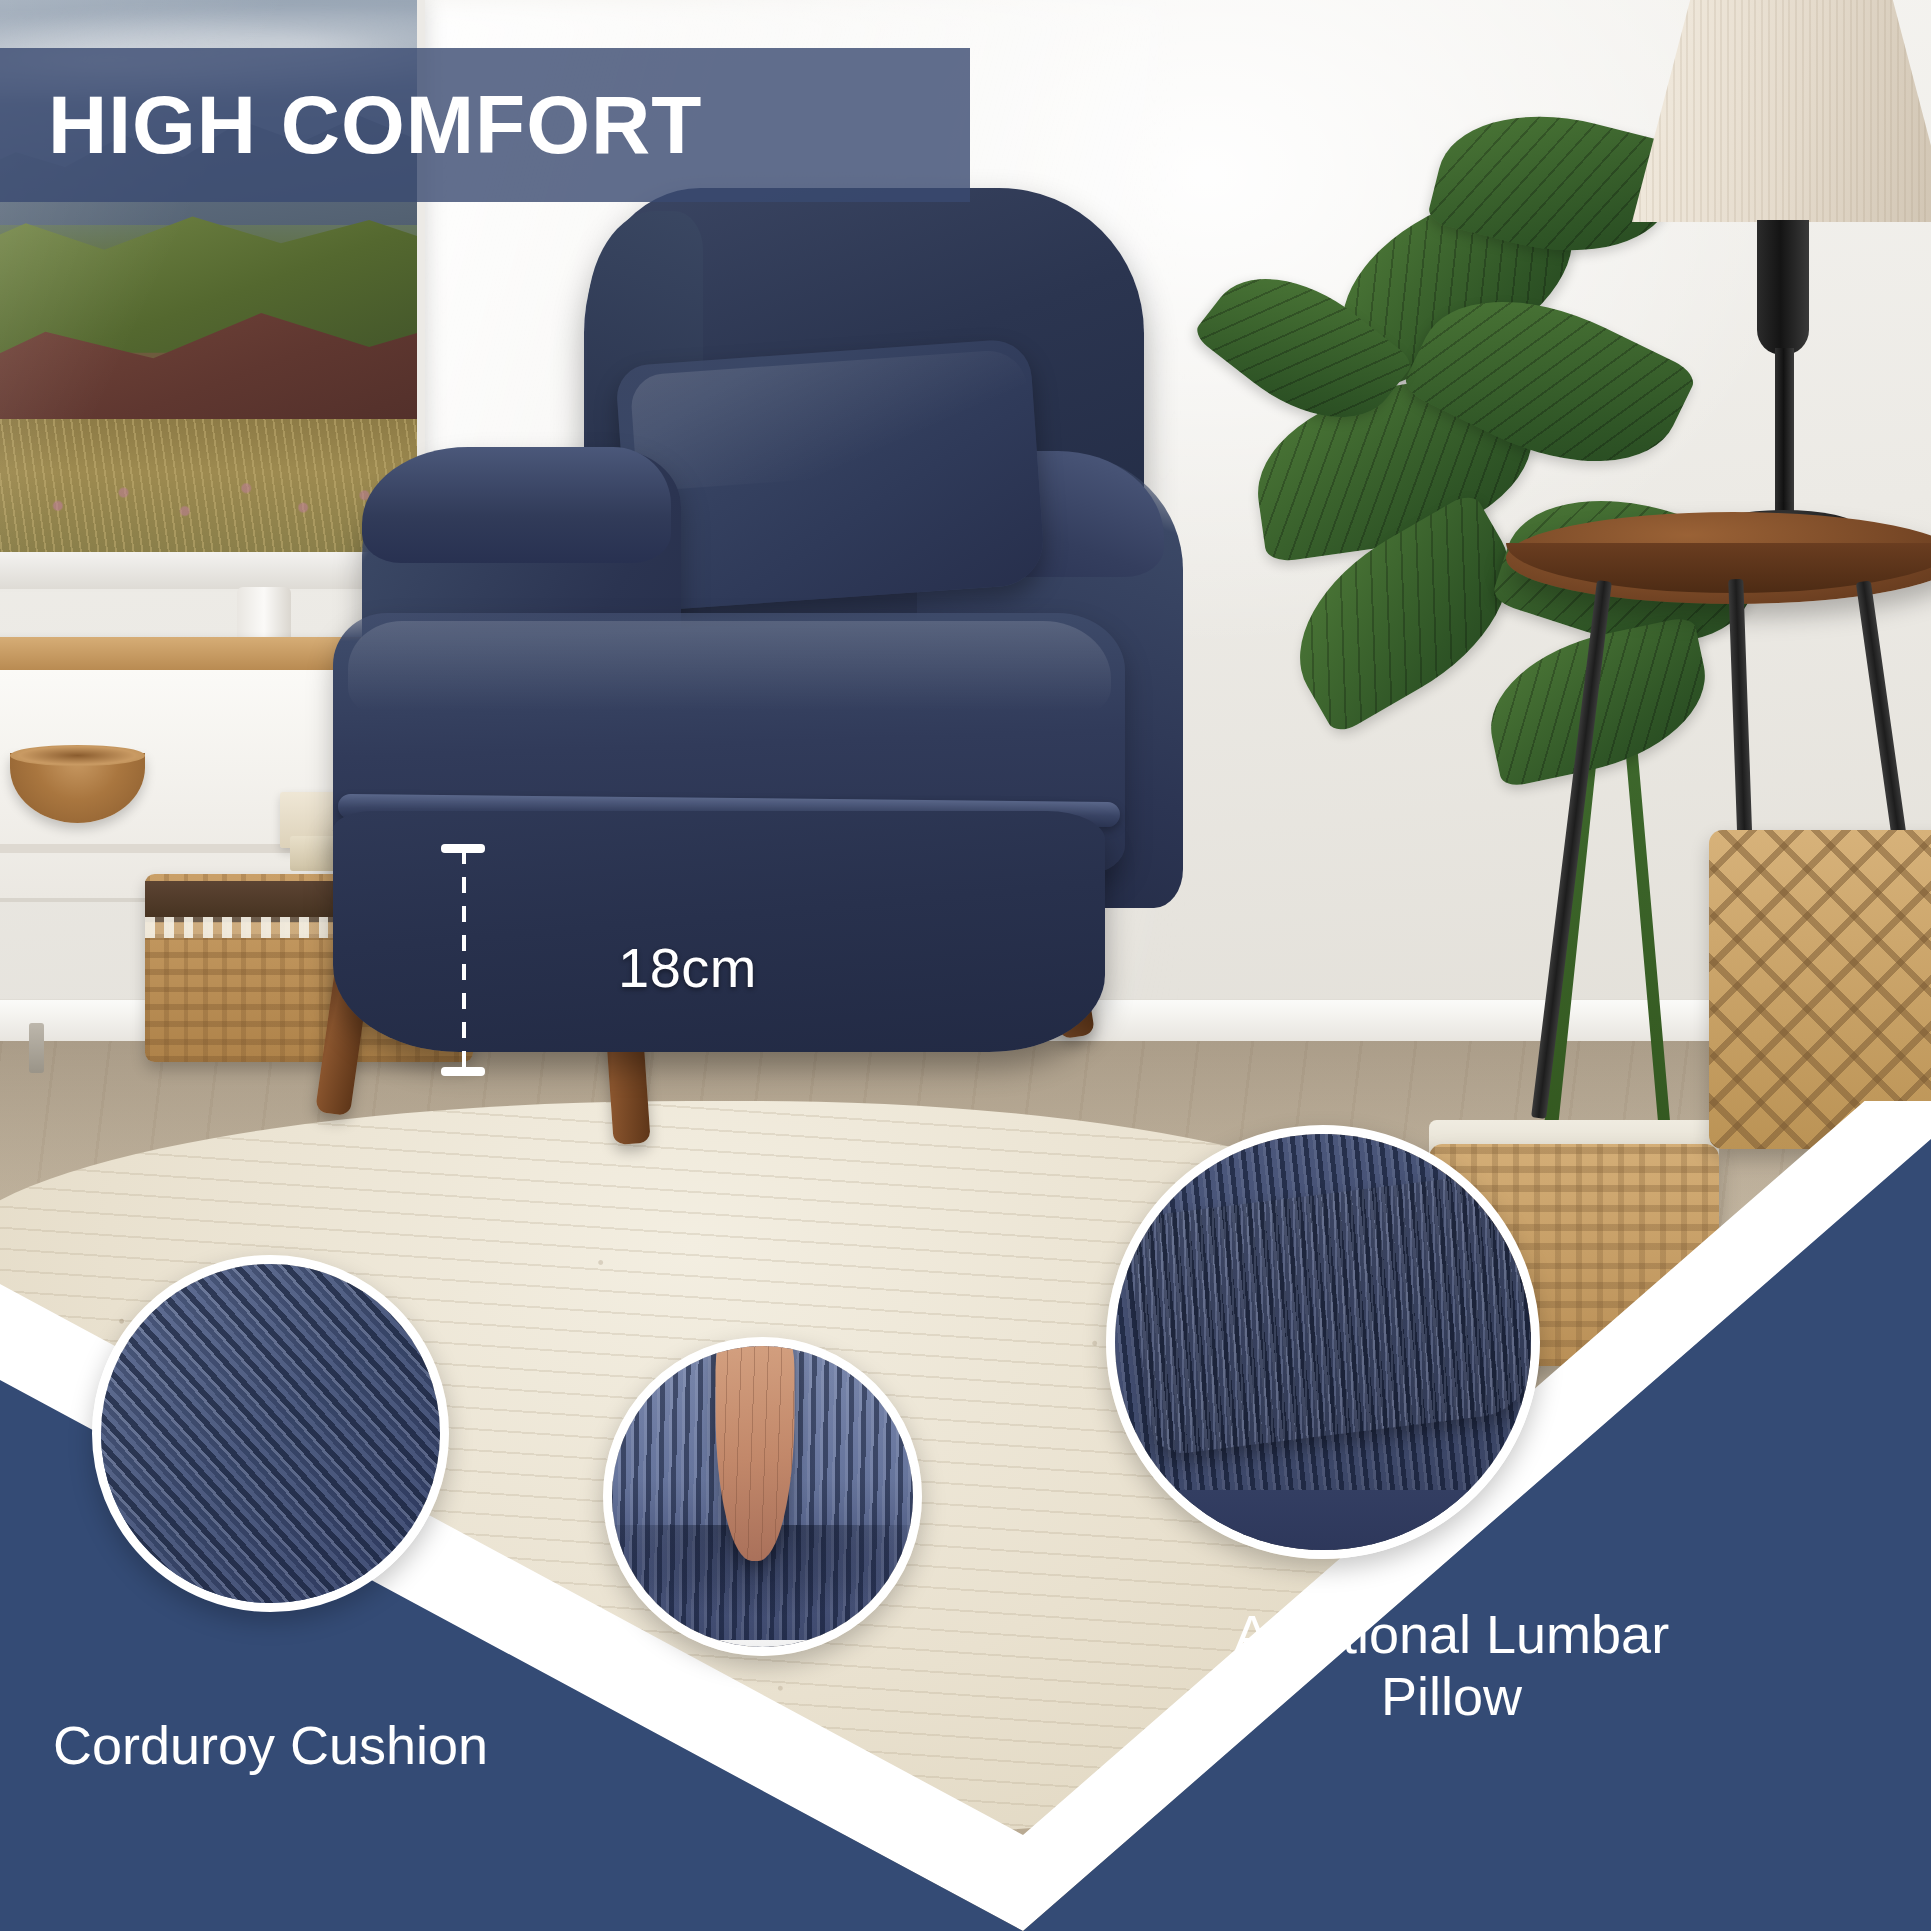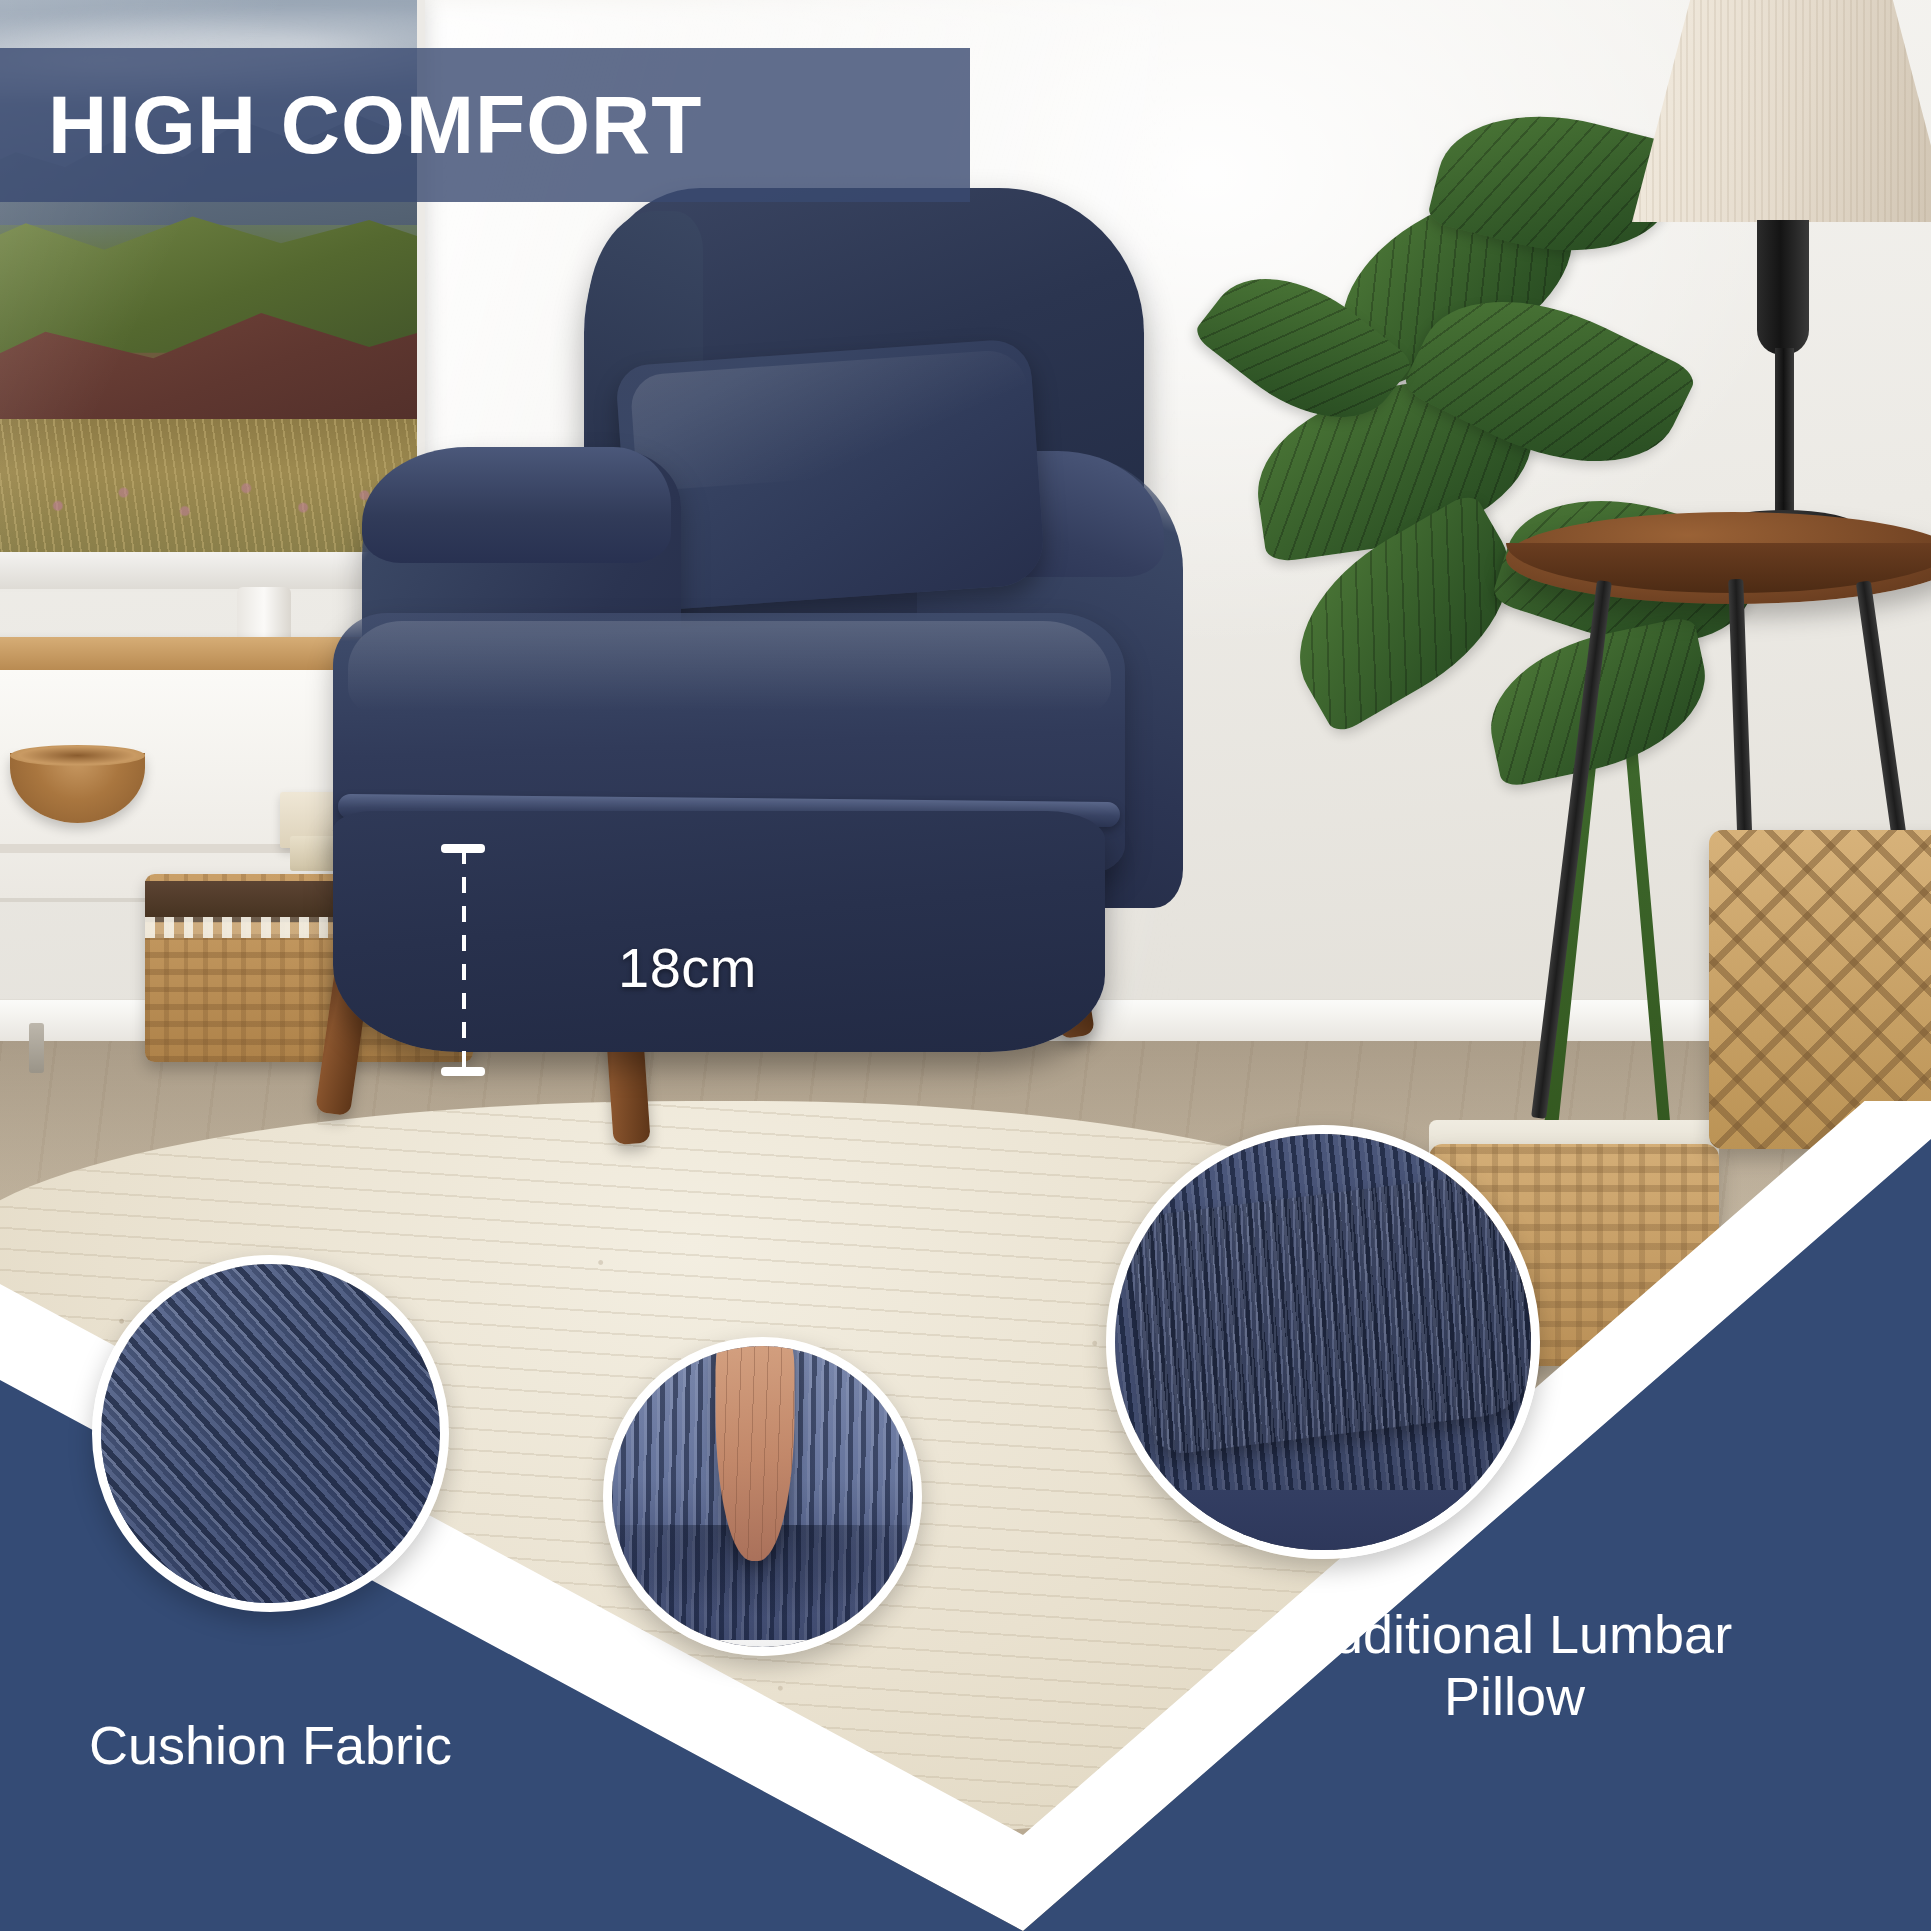--- a/index.html
+++ b/index.html
@@ -308,21 +308,21 @@
         border-radius:29px 44px 58px 33px; transform:rotate(-7deg);
         box-shadow:0 9.7px 19.3px rgba(0,0,0,.32);
         background-image:repeating-linear-gradient(95deg, rgba(255,255,255,.10) 0 1.9px, rgba(0,0,0,.18) 1.9px 5.8px); }
   .c3 .base2 { position:absolute; left:-8%; bottom:-4%; width:118%; height:22%;
         background:linear-gradient(#333e62,#2a3356); }
 
   
   .cap { position:absolute; color:#fff; text-align:center; line-height:1.15; }
   .cap-1 { left:0px; top:1714px; width:541px; font-size:54px; }
   .cap-2 { left:463px; top:1798px; width:618px; font-size:54px; }
-  .cap-3 { left:1133px; top:1603px; width:763px; font-size:54px; }
+  .cap-3 { left:1070px; top:1603px; width:763px; font-size:54px; }
 </style>
 </head>
 <body>
 
 <div id="poster">
 
   <div class="scene">
     <div class="wall"></div>
     <div class="wall-sheen"></div>
     <div class="baseboard"></div>
@@ -422,21 +422,21 @@
   <div class="banner">
     <div class="banner-text">HIGH COMFORT</div>
   </div>
 
   <div class="white-chevron"></div>
   <div class="navy-panel"></div>
 
   <div class="circle c1">
     <div class="fill"></div>
   </div>
-  <div class="cap cap-1">Cushion Fabric</div>
+  <div class="cap cap-1">Corduroy Cushion</div>
 
   <div class="circle c2">
     <div class="fill">
       <div class="dent"></div>
       <div class="hand"></div>
       <div class="base"></div>
     </div>
   </div>
 
   <div class="circle c3">

